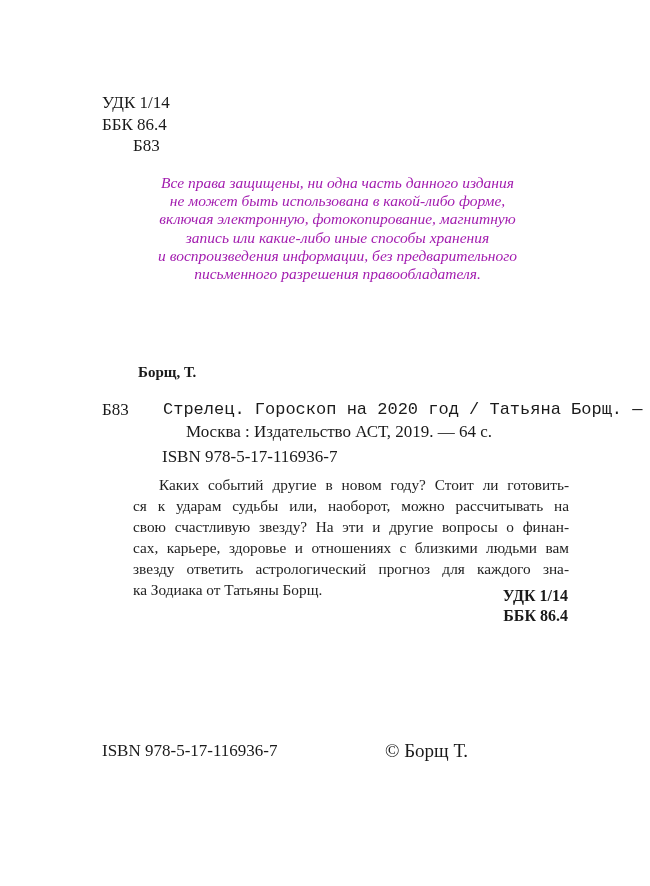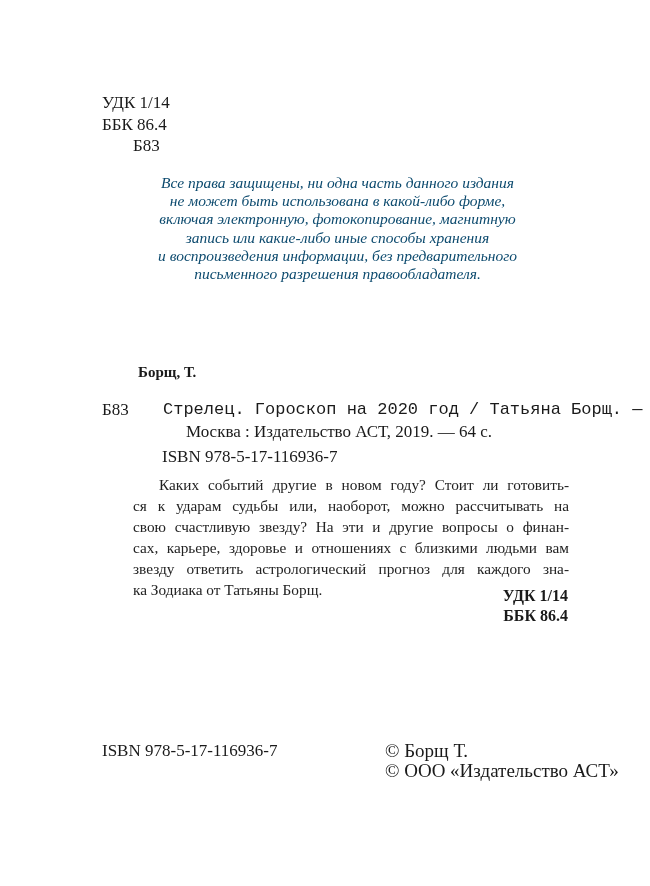--- a/index.html
+++ b/index.html
@@ -9,21 +9,21 @@
     color: #1a1a1a;
   }
   .abs { position: absolute; white-space: nowrap; }
   .class-block { left: 102px; top: 92px; font-size: 17px; line-height: 21.5px; }
   .class-block .line { display: block; }
   .class-block .indent { padding-left: 31px; }
 
   .rights {
     left: 110px; width: 455px; top: 174px;
     font-size: 15.5px; line-height: 18.2px; font-style: italic;
-    text-align: center; color: #0c4a6e;
+    text-align: center; color: #a21caf;
   }
   .rights .line { display: block; }
 
   .entry-heading { left: 138px; top: 364px; font-size: 15px; font-weight: bold; }
   .entry-code { left: 102px; top: 400px; font-size: 17px; }
   .entry-desc1 { left: 163px; top: 400px; font-size: 17px; font-family: Liberation Mono, monospace; }
   .entry-desc2 { left: 138px; top: 422px; font-size: 17px; margin-left: 48px; }
   .entry-isbn { left: 162px; top: 447px; font-size: 17px; }
 
   .annotation {
@@ -81,14 +81,13 @@
 
 <div class="abs class-block-bold">
   <span class="line">УДК 1/14</span>
   <span class="line">ББК 86.4</span>
 </div>
 
 <span class="abs footer-isbn">ISBN 978-5-17-116936-7</span>
 
 <div class="abs copyright">
   <span class="line">© Борщ Т.</span>
-  <span class="line">© ООО «Издательство АСТ»</span>
 </div>
 
 </body></html>

